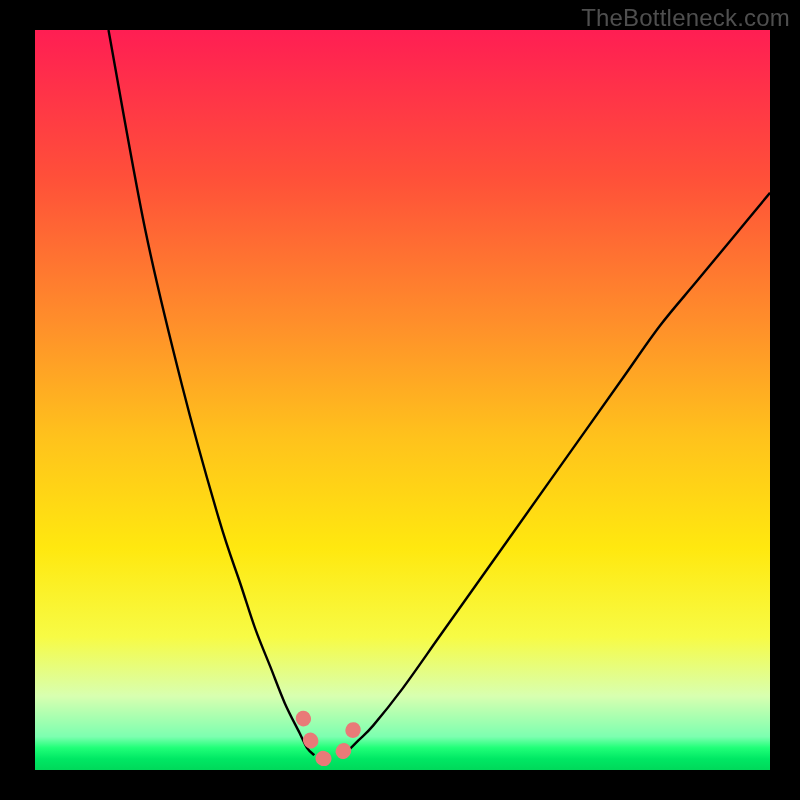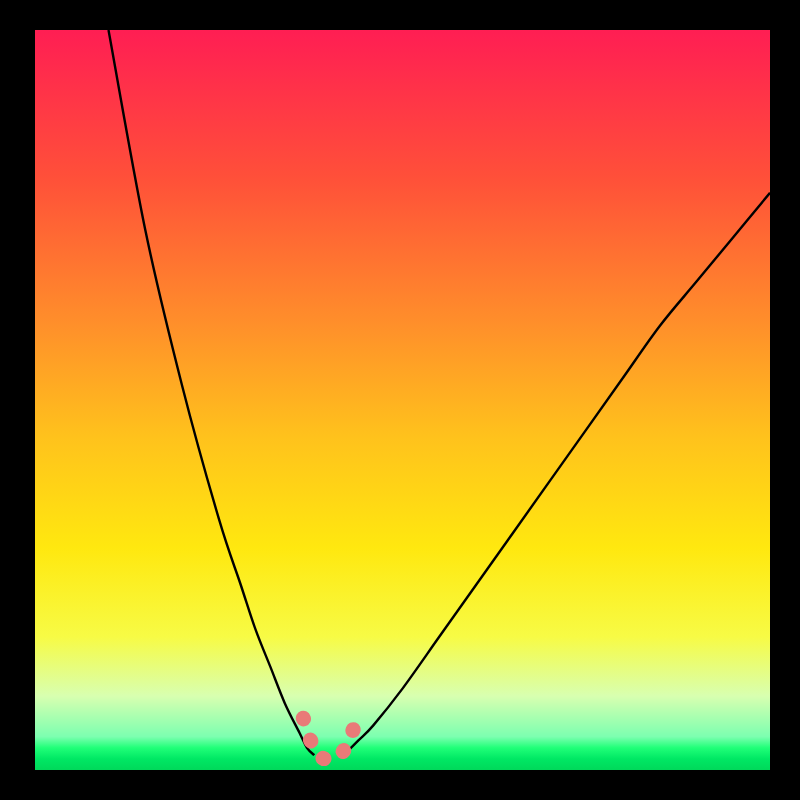--- a/index.html
+++ b/index.html
@@ -35,20 +35,21 @@
     font-weight: 400;
     letter-spacing: 0.2px;
   }
   svg { display: block; }
 </style>
 </head>
 <body>
 
 <div class="frame">
 
+  <div class="watermark">TheBottleneck.com</div>
 
   <div class="plot">
     <svg id="chart-svg" width="735" height="740" viewBox="0 0 735 740">
       <defs>
         <linearGradient id="bg-grad" x1="0" y1="0" x2="0" y2="1">
             <stop offset="0%" stop-color="#ff1e53"></stop>
             <stop offset="20%" stop-color="#ff5039"></stop>
             <stop offset="40%" stop-color="#ff902a"></stop>
             <stop offset="55.00000000000001%" stop-color="#ffc21c"></stop>
             <stop offset="70%" stop-color="#ffe80f"></stop>

